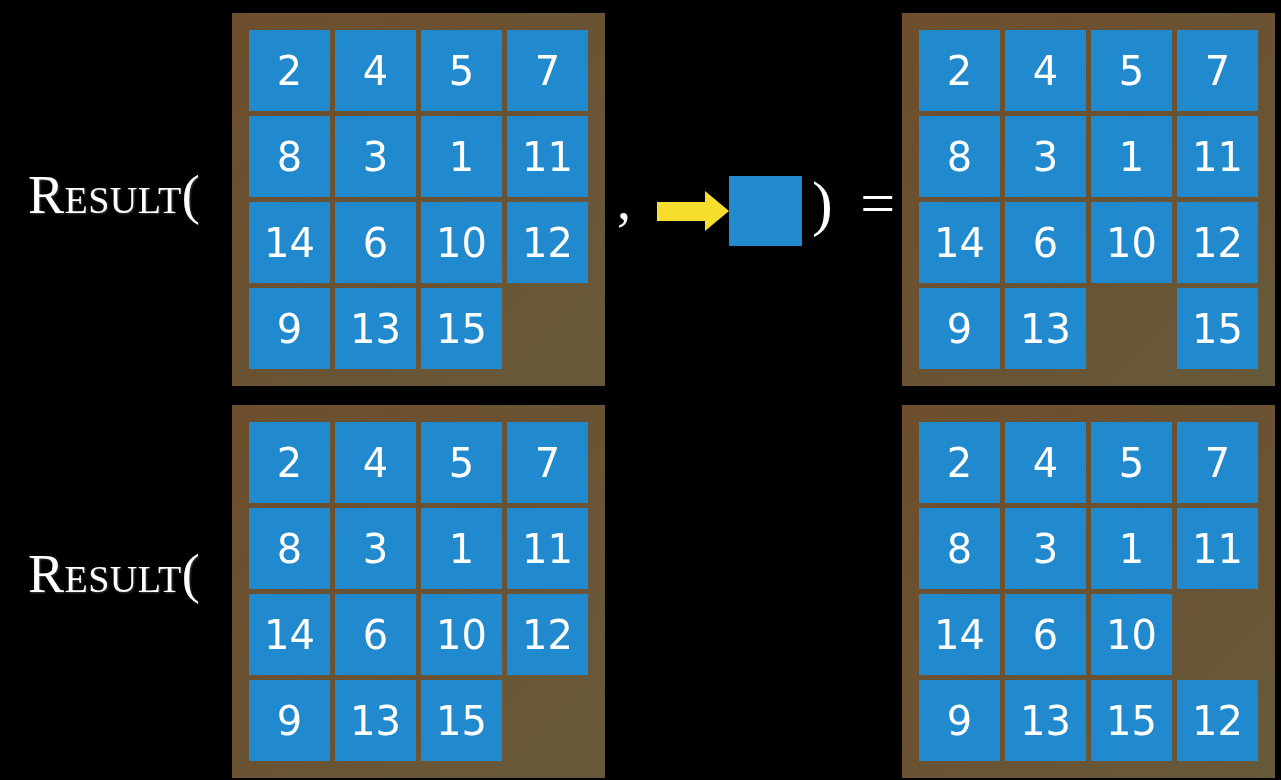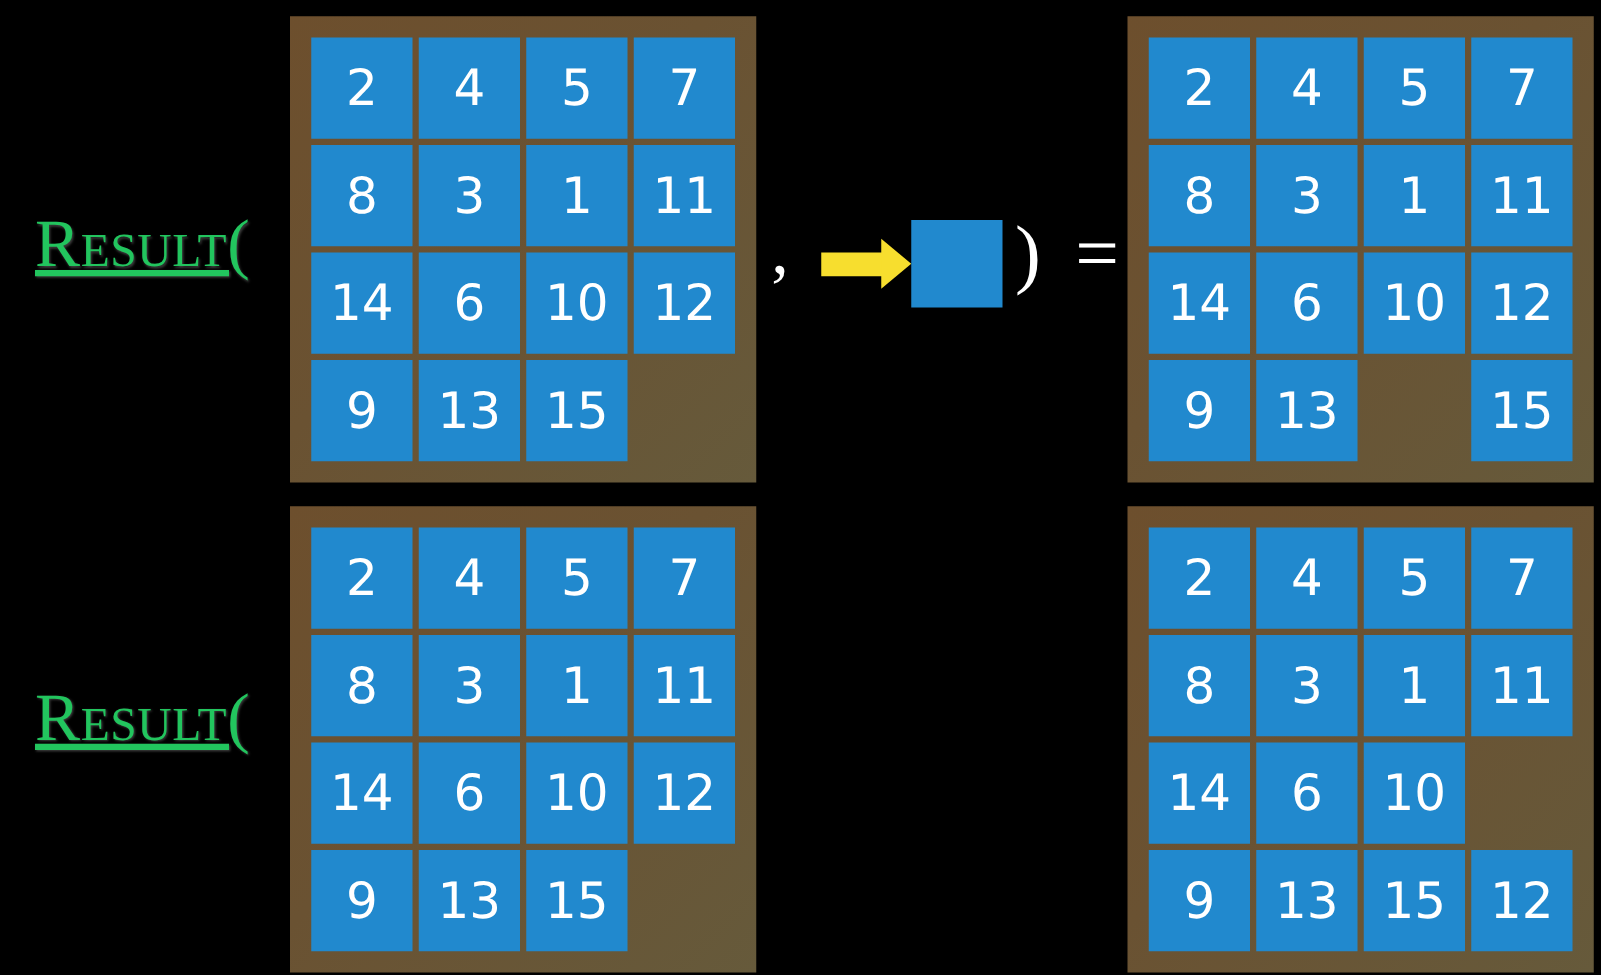--- a/index.html
+++ b/index.html
@@ -27,29 +27,28 @@
     position: absolute;
     left: 0;
     width: 1281px;
   }
   #row-top    { top: 0px;   height: 392px; }
   #row-bottom { top: 392px; height: 388px; }
 
   
   .result-label {
     position: absolute;
-    color: #22c55e;
+    color: #ffffff;
     font-family: "Liberation Serif", "DejaVu Serif", serif;
     font-variant: small-caps;
     font-size: 54px;
     line-height: 1;
     letter-spacing: 0.5px;
     white-space: nowrap;
     text-shadow: 1px 1px 2px rgba(255,255,255,0.25);
-    text-decoration: underline;
   }
   #row-top .result-label    { left: 28px; top: 168px; }
   #row-bottom .result-label { left: 28px; top: 155px; }
 
   
   .board {
     position: absolute;
     box-sizing: border-box;
     background: linear-gradient(135deg, #6d4f2d 0%, #6a5232 45%, #665a3b 100%);
     padding: 17px;

